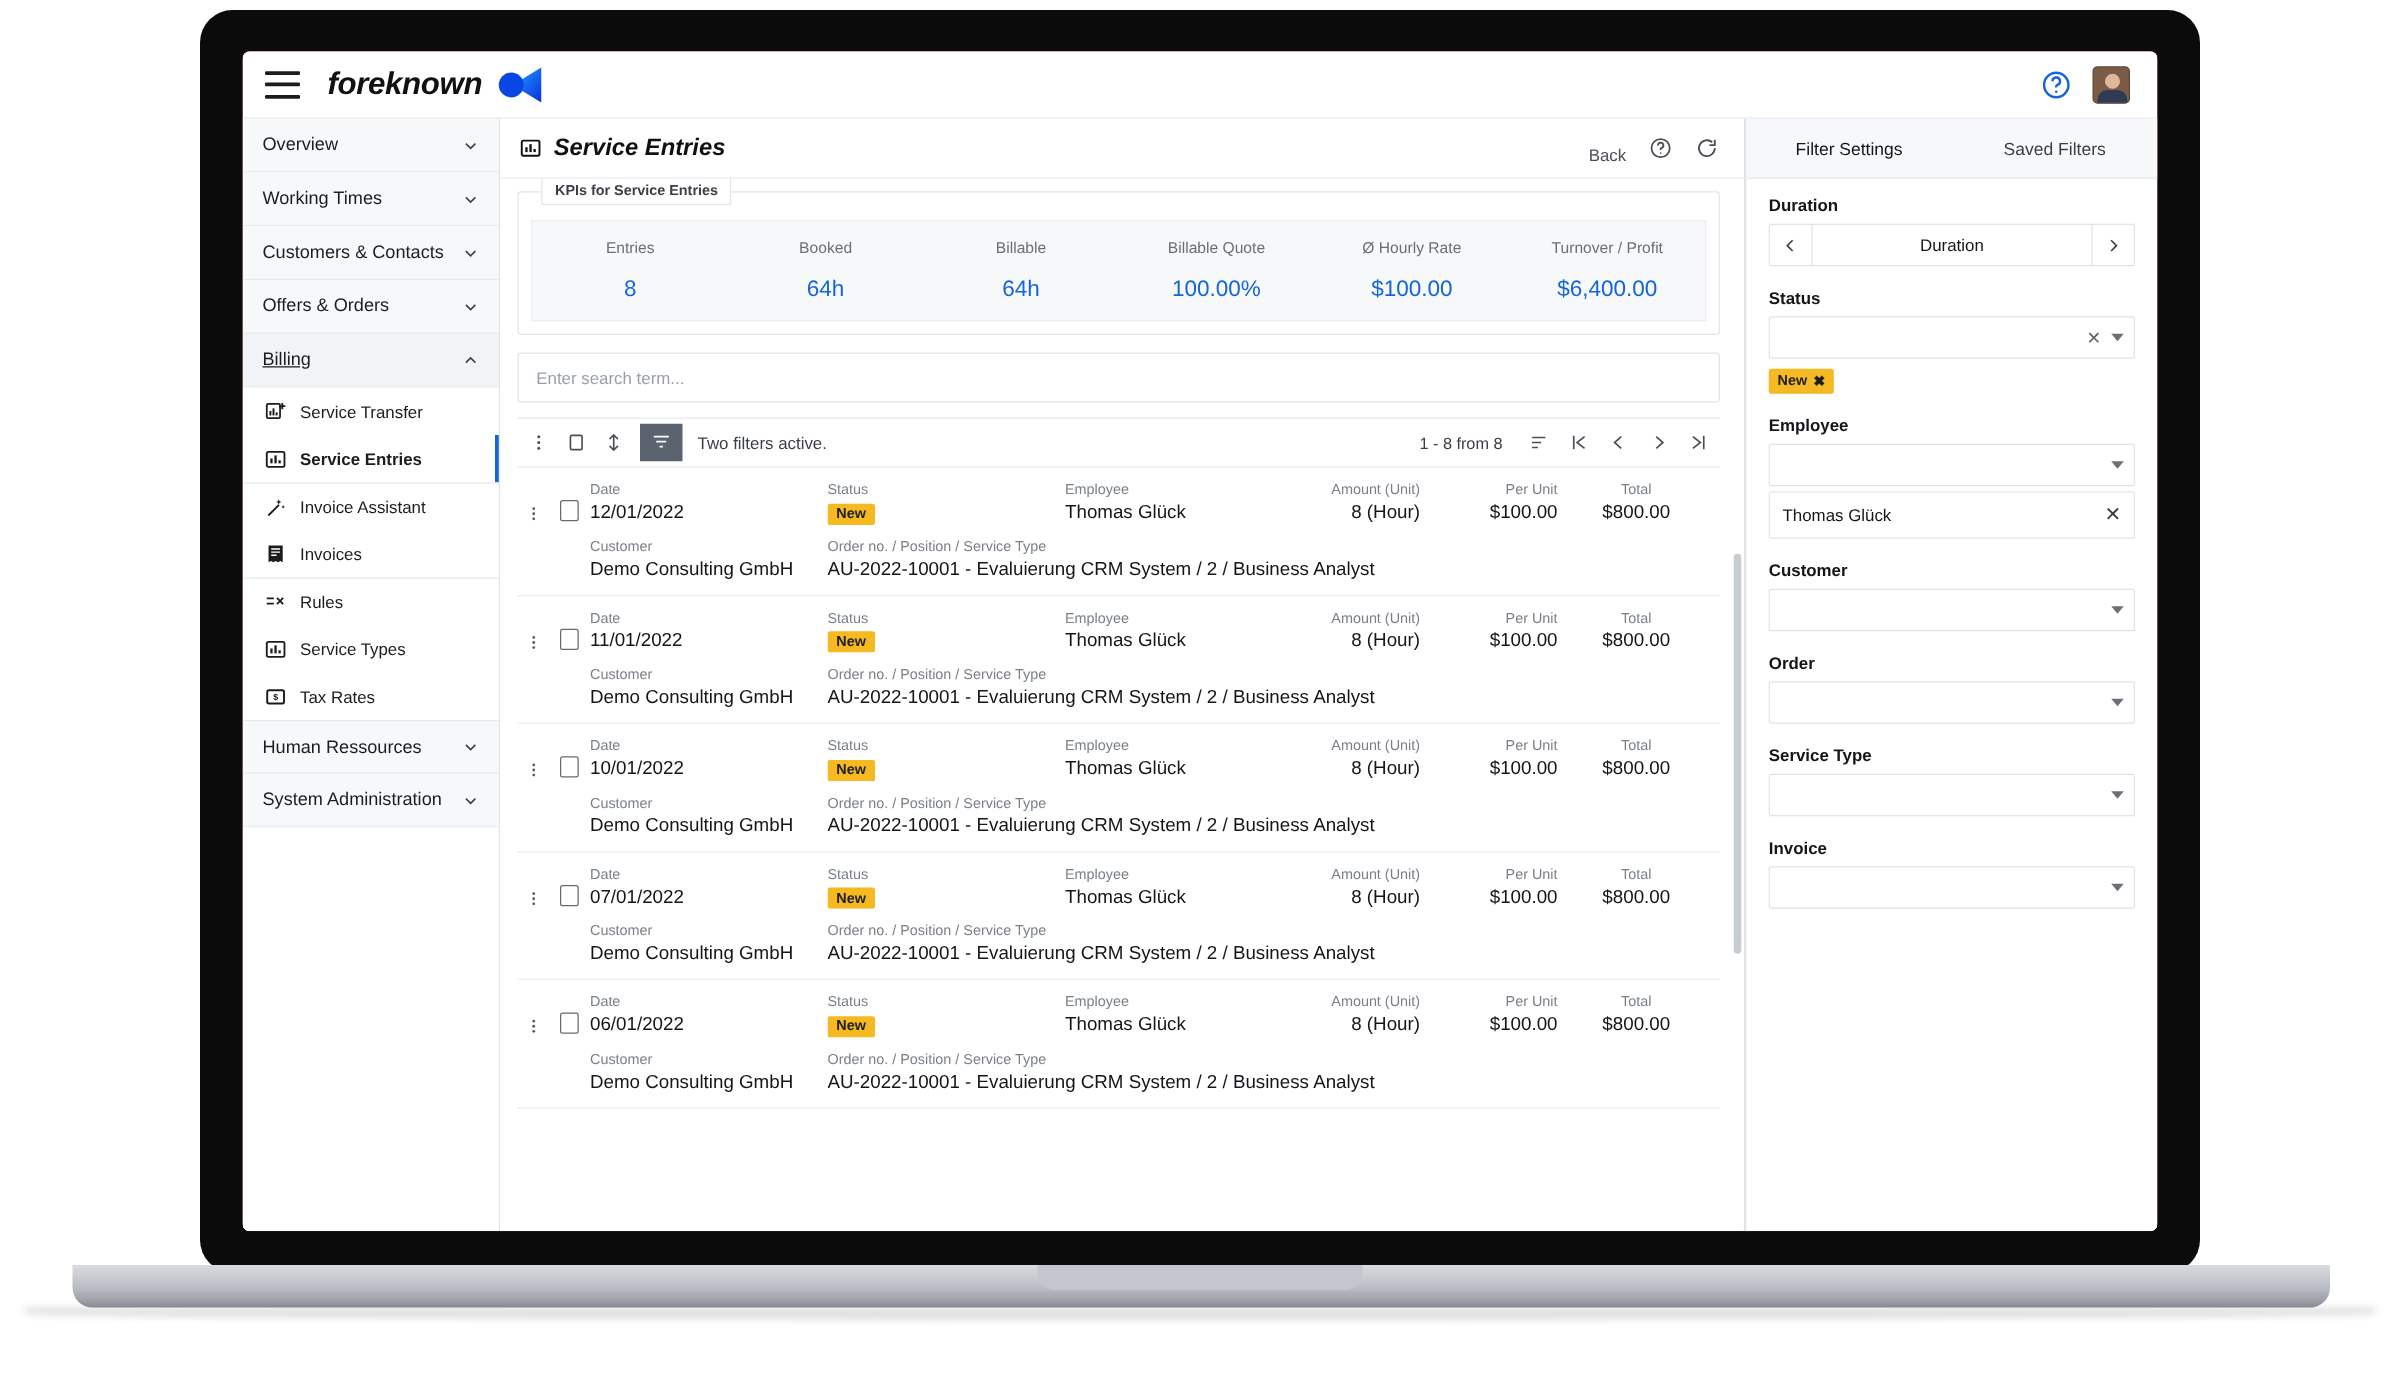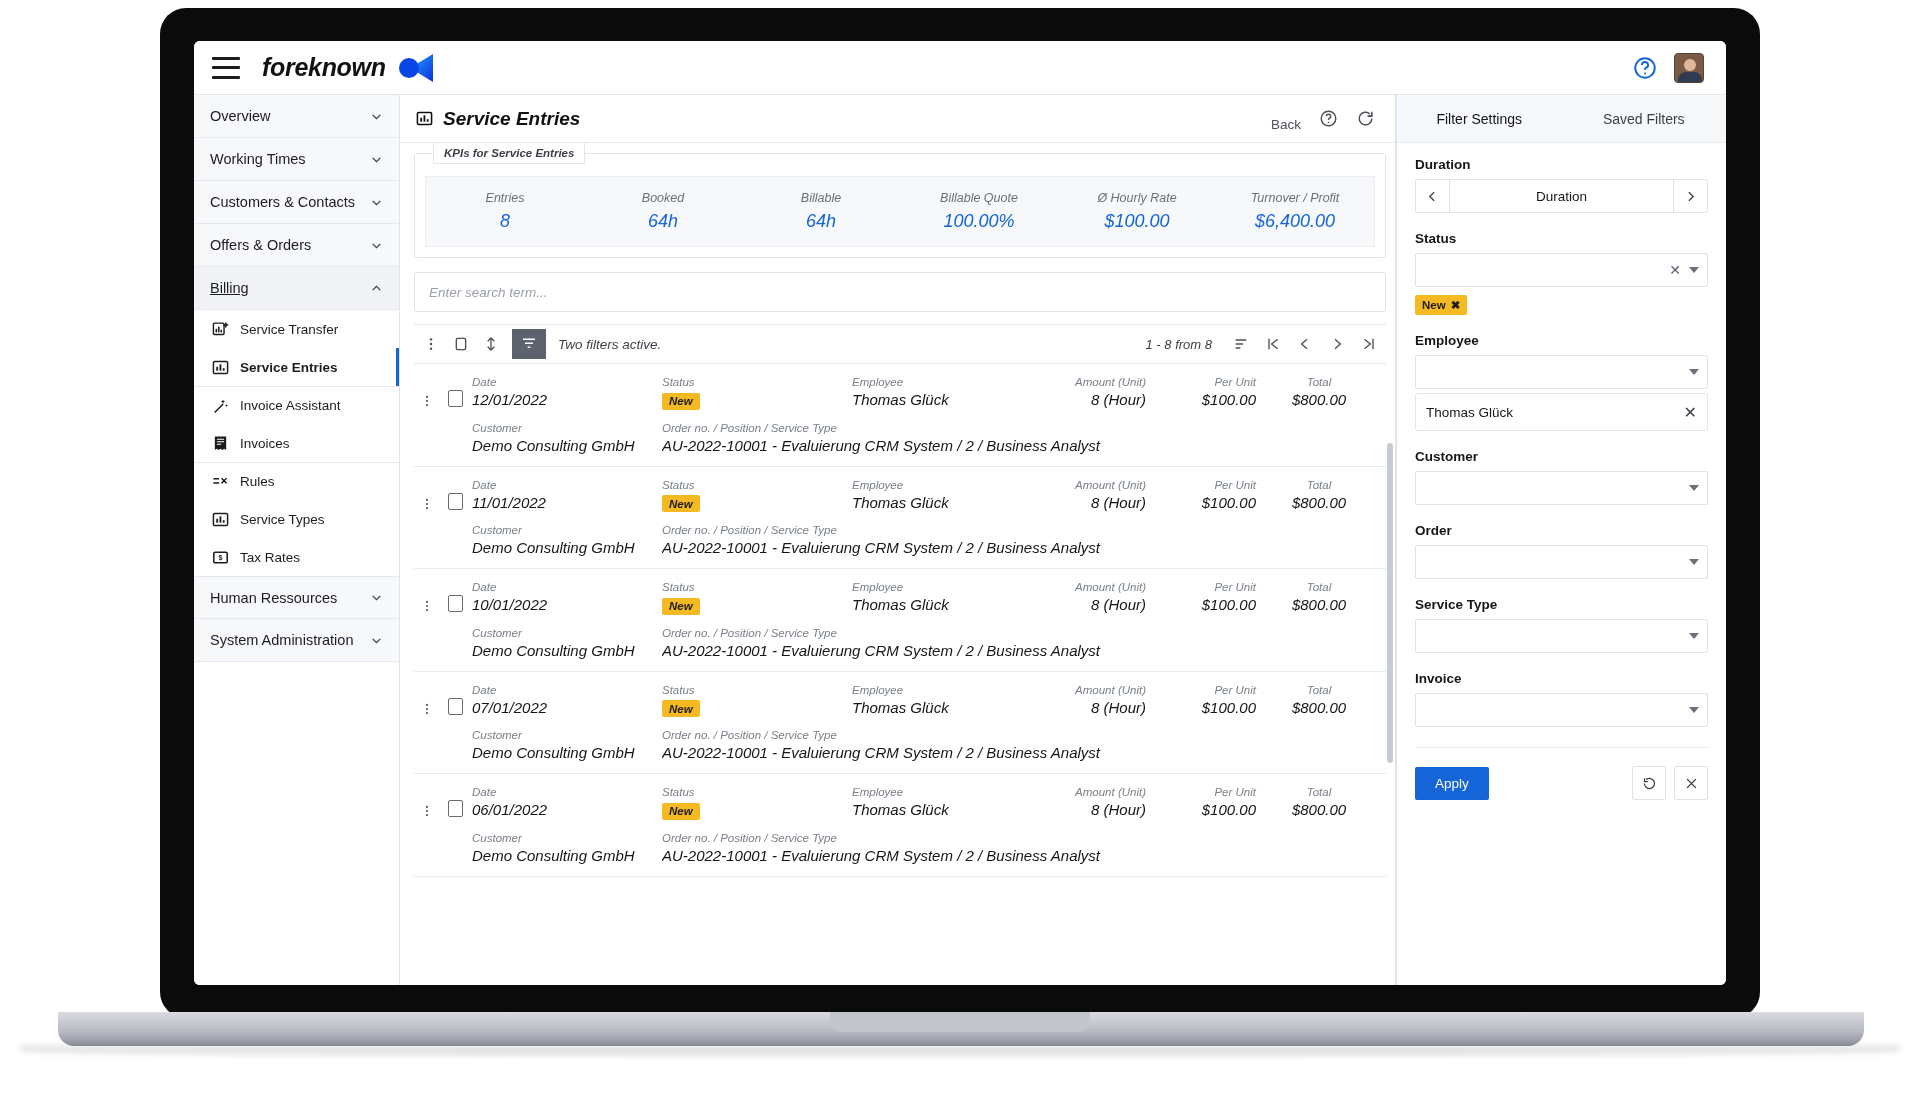--- a/index.html
+++ b/index.html
@@ -150,40 +150,40 @@
   }
   .title-ico { width:17px; height:17px; display:block; }
   .head-spacer { flex:1 1 auto; }
   .head-action {
     font-size:13.5px; color:#4a4f57; margin-right:18px; cursor:pointer;margin-top:12px;
   }
   .head-icon { width:19px; height:19px; color:#4a4f57; margin-right:18px; cursor:pointer; display:block; }
   .head-icon:last-child { margin-right: 4px; }
 
   .main-scroll { flex:1 1 auto; overflow:hidden; position:relative; background:#fff; }
-  .main-inner { padding: 10px 9px 0 14px; font-style: italic; }
+  .main-inner { padding: 10px 19px 0 14px; }
 
   
   .kpi-wrap {
     border:1px solid #e2e5e9; border-radius:3px;
     padding: 12px 10px 10px 10px;
     position: relative;
     background:#fff;
   }
   .kpi-legend {
     position:absolute; left:18px; top:-12px;
     background:#fff; border:1px solid #e2e5e9;
     padding: 4px 10px; font-size:11.5px; font-weight:700; color:#3a3f46;
   }
   .kpi-box {
     background:#f7f8fa; border:1px solid #eceef1;
     display:flex; padding: 14px 0 14px 0; margin-top:10px;
   }
   .kpi-cell { flex:1 1 0; text-align:center; }
-  .kpi-label { font-size:12.5px; color:#6b7078; margin-bottom:6px; }
+  .kpi-label { font-size:12.5px; color:#6b7078; margin-bottom:16px; }
   .kpi-value { font-size:18px; color:#1565d8; }
 
   
   .search-box {
     margin-top: 14px;
     height: 40px; border:1px solid #dfe3e8; border-radius:3px;
     display:flex; align-items:center; padding: 0 14px;
     font-size:13.5px; color:#9aa0a8;
     background:#fff;
   }
@@ -919,35 +919,20 @@
                   <span class="sp"></span>
                   <span class="caret"></span>
                 </div>
 
                 <div class="f-label sp">Invoice</div>
                 <div class="f-select">
                   <span class="sp"></span>
                   <span class="caret"></span>
                 </div>
 
-                <div class="f-actions">
-                  <button class="btn-apply">Apply</button>
-                  <span class="sp"></span>
-                  <div class="icon-btn">
-                    <svg viewBox="0 0 24 24" fill="none" stroke="currentColor" stroke-width="2">
-                        <path d="M4 12a8 8 0 1 0 2.6-5.9"></path>
-                        <path d="M4 3.5V9h5.4"></path>
-                      </svg>
-                  </div>
-                  <div class="icon-btn">
-                    <svg viewBox="0 0 24 24" fill="none" stroke="currentColor" stroke-width="2.2">
-                        <path d="M5 5l14 14M19 5L5 19"></path>
-                      </svg>
-                  </div>
-                </div>
 
 
               </div>
             </div>
 
           </div>
         </div>
       </div>
     </div>
     <div class="base"></div>

